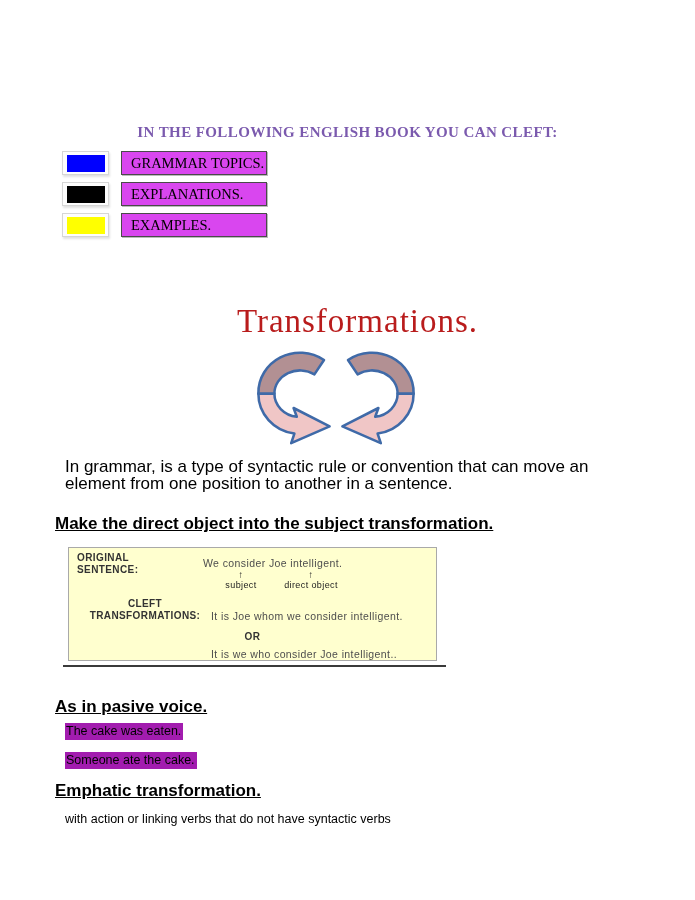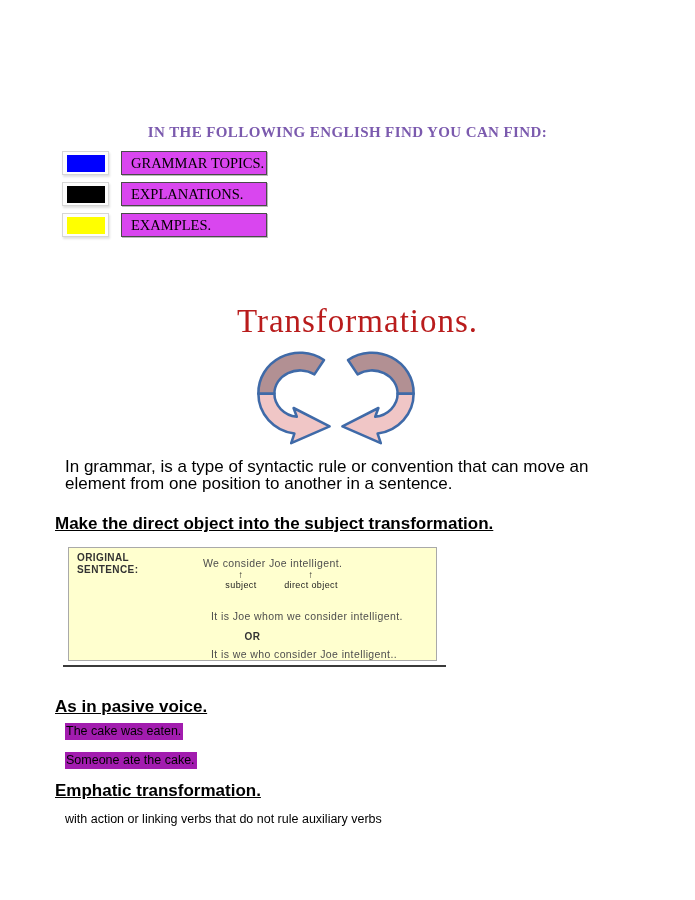--- a/index.html
+++ b/index.html
@@ -91,21 +91,21 @@
   .hl1 { top:723px; }
   .hl2 { top:752px; }
 
   .footer-line { position:absolute; top:812px; left:65px; font-size:12.5px; }
 </style>
 </head>
 <body>
 
 <div class="page">
 
-  <div class="hdr">IN THE FOLLOWING ENGLISH FIND YOU CAN FIND:</div>
+  <div class="hdr">IN THE FOLLOWING ENGLISH BOOK YOU CAN CLEFT:</div>
 
   <div class="legend">
     <div class="legend-row">
       <div class="swatch-frame">
         <div class="swatch sw-0"></div>
       </div>
       <div class="legend-box">GRAMMAR TOPICS.</div>
     </div>
     <div class="legend-row">
       <div class="swatch-frame">
@@ -153,32 +153,36 @@
 
     <div class="marker mk-subject">
       <span class="up">↑</span>
       <span class="mlbl">subject</span>
     </div>
     <div class="marker mk-dobj">
       <span class="up">↑</span>
       <span class="mlbl">direct object</span>
     </div>
 
+    <div class="cleft-lbl lbl">
+      <div>CLEFT</div>
+      <div>TRANSFORMATIONS:</div>
+    </div>
 
     <div class="cleft-s1"><span class="it">It is </span><span>Joe </span><span class="it">whom </span><span>we consider intelligent.</span></div>
 
     <div class="or-lbl">OR</div>
 
     <div class="cleft-s2"><span class="it">It is </span><span>we </span><span class="it">who </span><span>consider Joe intelligent..</span></div>
   </div>
 
   <div class="rule"></div>
 
   <div class="h-bold h2">As in pasive voice.</div>
 
   <div class="hl hl1">The cake was eaten.</div>
   <div class="hl hl2">Someone ate the cake.</div>
 
   <div class="h-bold h3">Emphatic transformation.</div>
 
-  <div class="footer-line">with action or linking verbs that do not rule auxiliary verbs</div>
+  <div class="footer-line">with action or linking verbs that do not have syntactic verbs</div>
 
 </div>
 
 </body></html>

